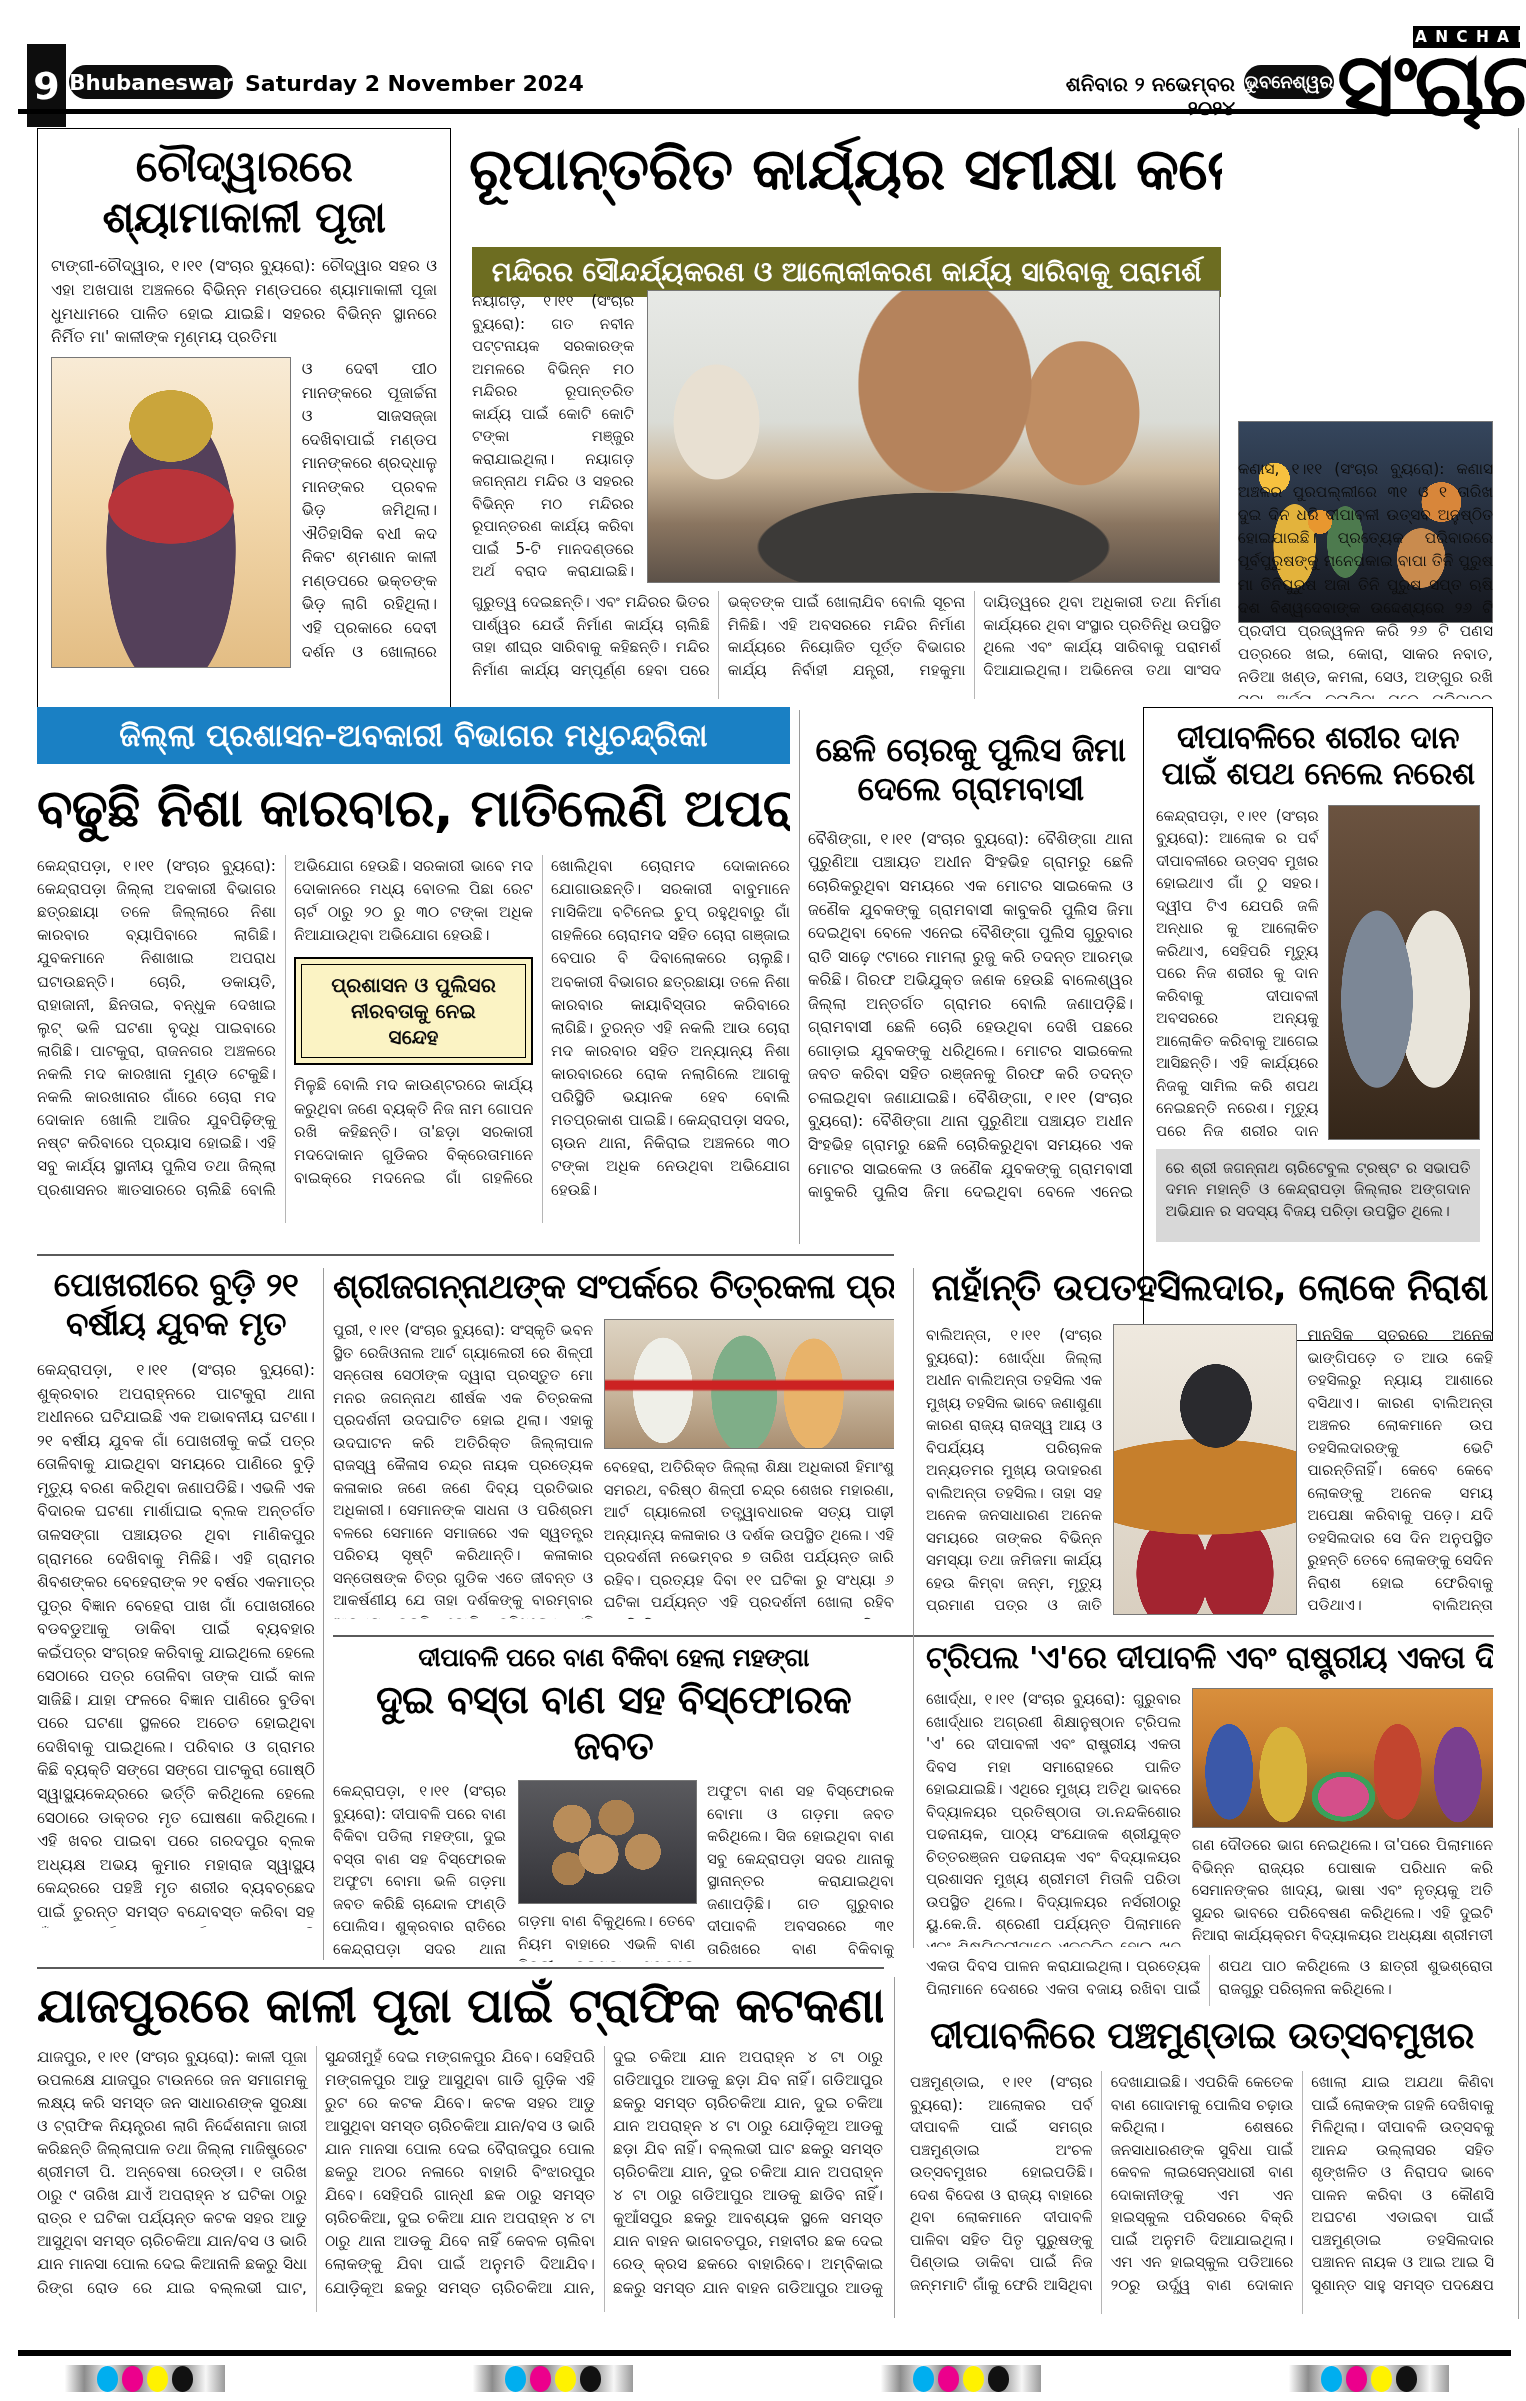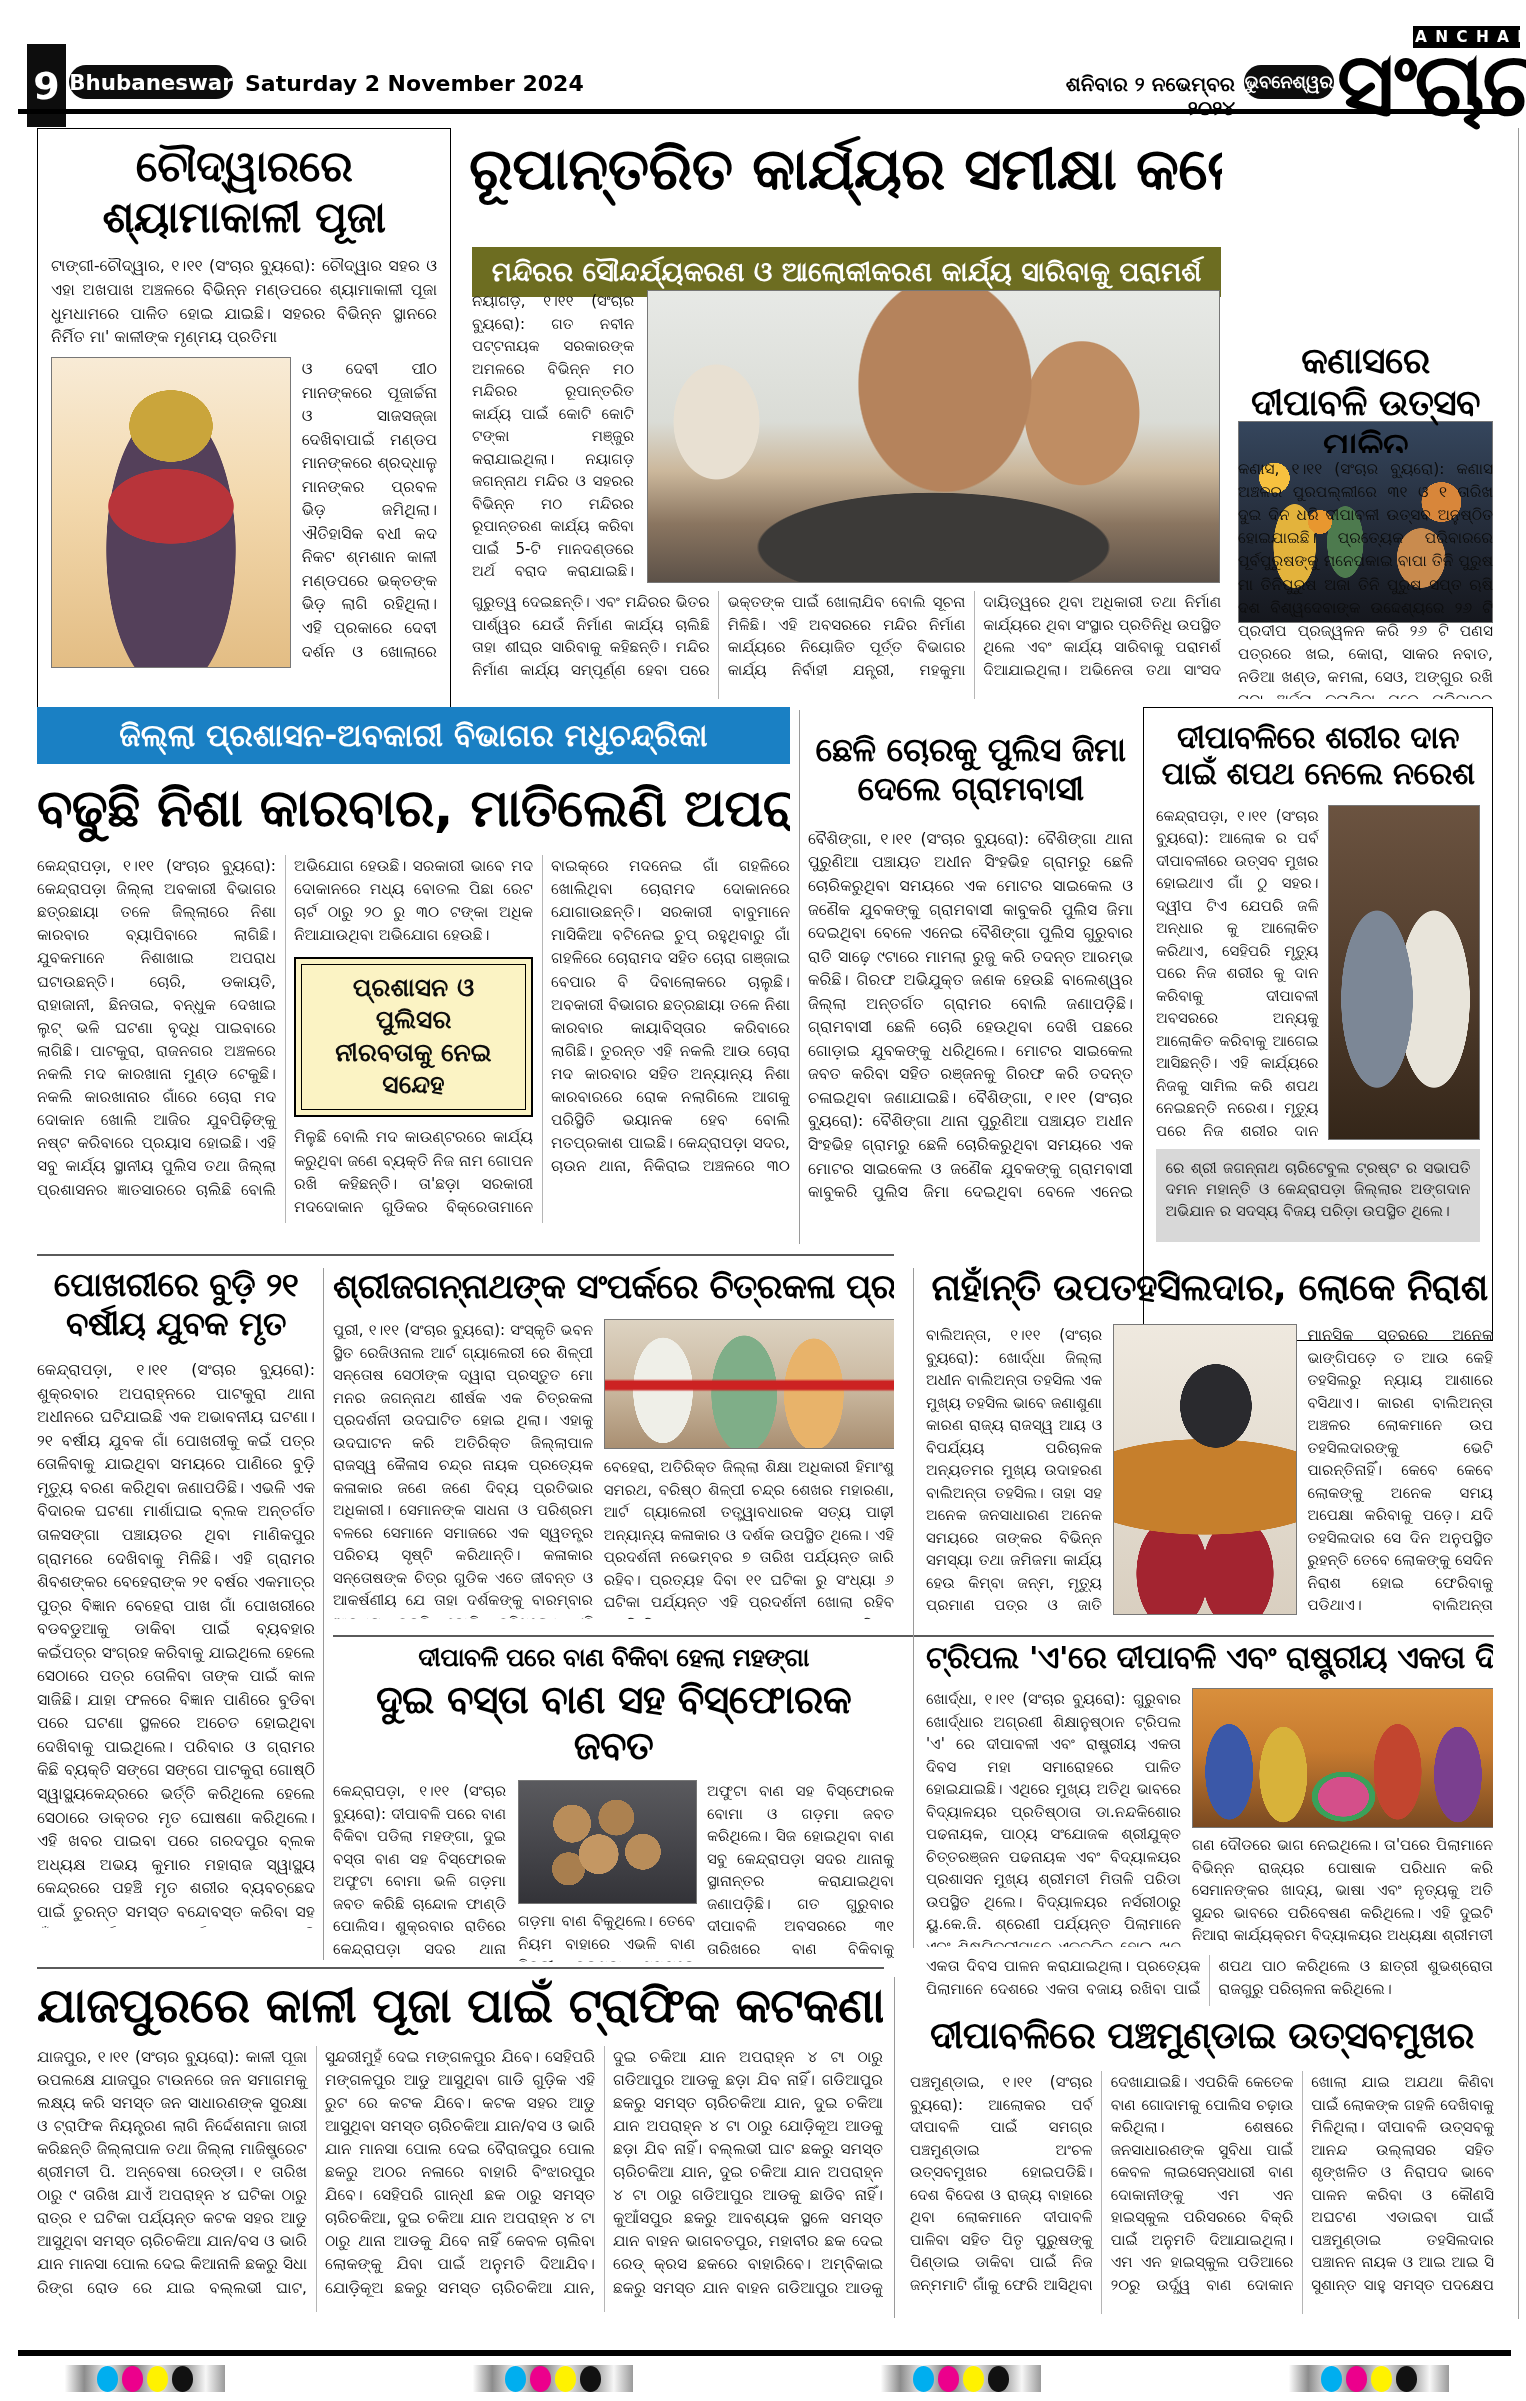--- a/index.html
+++ b/index.html
@@ -13,21 +13,21 @@
   .cols-2{column-count:2;column-gap:18px;column-rule:0.6px solid #b5b5b5;}
   .photo{position:relative;border:0.6px solid #777;}
   .rule-h{background:#000;}
   .rule-h.gray{background:#5a5a5a;}
   .rule-v{background:#9a9a9a;width:1.2px;}
   .pill{background:#0d0d0d;color:#fff;border-radius:20px;display:flex;align-items:center;justify-content:center;font-weight:bold;}
   .banner{color:#fff;font-weight:bold;display:flex;align-items:center;justify-content:center;}
   .subbar{color:#fff;font-weight:bold;display:flex;align-items:center;justify-content:center;}
   .highlight-box{border:2.4px solid #000;outline:1.2px solid #000;outline-offset:-8.3px;
                  padding:13px 27px;margin:9.5px 0;text-align:center;font-weight:bold;
-                 font-size:25px;line-height:1.3;break-inside:avoid;}
+                 font-size:20px;line-height:1.3;break-inside:avoid;}
   .caption-box{font-size:15px;line-height:1.45;text-align:justify;padding:8.3px 9.5px;}
   .strip{width:160px;height:27px;display:flex;align-items:center;justify-content:center;gap:3.6px;
          background:linear-gradient(90deg,#fdfdfd 0%,#8c8c8c 12%,#f2f2f2 26%,#6f6f6f 42%,#ededed 58%,#8c8c8c 74%,#f7f7f7 88%,#9a9a9a 100%);}
   .dot{width:21.4px;height:26px;border-radius:50%;}
   .logo-od{font-weight:bold;font-size:88px;line-height:1;color:#000;letter-spacing:-2.4px;}
   .logo-en{background:#000;color:#fff;font-weight:bold;font-size:15.4px;letter-spacing:8.3px;
            display:flex;align-items:center;justify-content:center;}
 </style>
 </head>
 <body>
@@ -82,21 +82,20 @@
   <div class="abs body-text cols-3 clip" style="left:472px;top:591px;width:749px;height:108px;font-size:15px;">ଗୁରୁତ୍ୱ ଦେଇଛନ୍ତି। ଏବଂ ମନ୍ଦିରର ଭିତର ପାର୍ଶ୍ୱର ଯେଉଁ ନିର୍ମାଣ କାର୍ଯ୍ୟ ଚାଲିଛି ତାହା ଶୀଘ୍ର ସାରିବାକୁ କହିଛନ୍ତି। ମନ୍ଦିର ନିର୍ମାଣ କାର୍ଯ୍ୟ ସମ୍ପୂର୍ଣ୍ଣ ହେବା ପରେ ଭକ୍ତଙ୍କ ପାଇଁ ଖୋଲାଯିବ ବୋଲି ସୂଚନା ମିଳିଛି। ଏହି ଅବସରରେ ମନ୍ଦିର ନିର୍ମାଣ କାର୍ଯ୍ୟରେ ନିୟୋଜିତ ପୂର୍ତ୍ତ ବିଭାଗର କାର୍ଯ୍ୟ ନିର୍ବାହୀ ଯନ୍ତ୍ରୀ, ମହକୁମା ଦାୟିତ୍ୱରେ ଥିବା ଅଧିକାରୀ ତଥା ନିର୍ମାଣ କାର୍ଯ୍ୟରେ ଥିବା ସଂସ୍ଥାର ପ୍ରତିନିଧି ଉପସ୍ଥିତ ଥିଲେ ଏବଂ କାର୍ଯ୍ୟ ସାରିବାକୁ ପରାମର୍ଶ ଦିଆଯାଇଥିଲା। ଅଭିନେତା ତଥା ସାଂସଦ ଅରୁଣ ଏହି କାର୍ଯ୍ୟର ସମୀକ୍ଷା କରି ମନ୍ଦିରର ସୌନ୍ଦର୍ଯ୍ୟକରଣ ଓ ଆଲୋକୀକରଣ କାର୍ଯ୍ୟ ସାରିବାକୁ ପରାମର୍ଶ ଦେଇଛନ୍ତି। ଅଚିରେ ଏହି କାର୍ଯ୍ୟ ଶେଷ ହେବ ବୋଲି ଜଣାପଡ଼ିଛି।</div>
 
   <div class="abs photo" style="left:1238px;top:128px;width:255px;height:202px;background:
          radial-gradient(circle 15.4px at 14% 28%, #f7c13f 0 99%, transparent 100%),
          radial-gradient(circle 12px at 32% 50%, #e8972f 0 99%, transparent 100%),
          radial-gradient(circle 20px at 80% 40%, #d8863a 0 99%, transparent 100%),
          radial-gradient(ellipse 42px 83px at 22% 62%, #e3b33c 0 50%, transparent 51%),
          radial-gradient(ellipse 36px 71px at 42% 60%, #4d7a4e 0 50%, transparent 51%),
          radial-gradient(ellipse 48px 59px at 72% 68%, #c98b4e 0 50%, transparent 51%),
          linear-gradient(180deg,#35465d 0%,#27303f 45%,#15171d 100%);"></div>
-  <div class="abs hl clip" style="left:1238px;top:340px;width:255px;height:113px;font-size:36px;">କଣାସରେ ଦୀପାବଳି ଉତ୍ସବ ପାଳିତ</div>
   <div class="abs body-text clip" style="left:1238px;top:458px;width:255px;height:241px;font-size:15.4px;">କଣାସ, ୧।୧୧ (ସଂଚାର ବ୍ୟୁରୋ): କଣାସ ଅଞ୍ଚଳର ପୁରପଲ୍ଲୀରେ ୩୧ ଓ ୧ ତାରିଖ ଦୁଇ ଦିନ ଧରି ଦୀପାବଳୀ ଉତ୍ସବ ଅନୁଷ୍ଠିତ ହୋଇଯାଇଛି। ପ୍ରତ୍ୟେକ ପରିବାରରେ ପୂର୍ବପୁରୁଷଙ୍କୁ ମନେପକାଇ ବାପା ତିନି ପୁରୁଷ ମା ତିନିପୁରୁଷ ଅଜା ତିନି ପୁରୁଷ ସପ୍ତ ଋଷି ଦଶ ବିଶ୍ୱଦେବାଙ୍କ ଉଦ୍ଦେଶ୍ୟରେ ୨୬ ଟି ପ୍ରଦୀପ ପ୍ରଜ୍ୱଳନ କରି ୨୬ ଟି ପଣସ ପତ୍ରରେ ଖଇ, କୋରା, ସାକର ନବାତ, ନଡିଆ ଖଣ୍ଡ, କମଳା, ସେଓ, ଅଙ୍ଗୁର ରଖି ପୂଜା ଅର୍ଚ୍ଚନା କରାଯିବା ପରେ ପରିବାରର ପ୍ରତ୍ୟେକ ସଦସ୍ୟ ଘିଅ ସଳିତା ଧରି ଆକାଶକୁ ଦେଖାଇ ପିତୃଲୋକଂ ପରିତେଜ୍ୟଂ ଆଗଚ୍ଛନ୍ତୁ ମାହାଳୟ ଉଚ୍ଚାରଣ କରି ପୂର୍ବପୁରୁଷମାନଙ୍କୁ ମନେପକାଇ ପରିବାରର ମଙ୍ଗଳ କାମନା କରିଥିଲେ। କଣାସ ଓ ଗଡ଼ିଶାଗୋଦା ପୁଲିସିର ସକ୍ରିୟ ଭୂମିକା ଯୋଗୁଁ</div>
 
   <div class="abs clip" style="left:37px;top:707px;width:753px;height:542px;">
     <div class="banner" style="height:57px;background:#1a80c4;">
       <span style="font-size:31px;">ଜିଲ୍ଲା ପ୍ରଶାସନ-ଅବକାରୀ ବିଭାଗର ମଧୁଚନ୍ଦ୍ରିକା</span>
     </div>
     <div class="hl" style="font-size:52px;margin-top:14.3px;white-space:nowrap;">ବଢୁଛି ନିଶା କାରବାର, ମାତିଲେଣି ଅପରାଧୀ</div>
     <div class="body-text cols-3 clip" style="margin-top:15.4px;height:368px;font-size:15.4px;">
       <span>କେନ୍ଦ୍ରାପଡ଼ା, ୧।୧୧ (ସଂଚାର ବ୍ୟୁରୋ): କେନ୍ଦ୍ରାପଡ଼ା ଜିଲ୍ଲା ଅବକାରୀ ବିଭାଗର ଛତ୍ରଛାୟା ତଳେ ଜିଲ୍ଲାରେ ନିଶା କାରବାର ବ୍ୟାପିବାରେ ଲାଗିଛି। ଯୁବକମାନେ ନିଶାଖାଇ ଅପରାଧ ଘଟାଉଛନ୍ତି। ଚୋରି, ଡକାୟତି, ରାହାଜାନୀ, ଛିନତାଇ, ବନ୍ଧୁକ ଦେଖାଇ ଲୁଟ୍ ଭଳି ଘଟଣା ବୃଦ୍ଧି ପାଇବାରେ ଲାଗିଛି। ପାଟକୁରା, ରାଜନଗର ଅଞ୍ଚଳରେ ନକଲି ମଦ କାରଖାନା ମୁଣ୍ଡ ଟେକୁଛି। ନକଲି କାରଖାନାର ଗାଁରେ ଚୋରା ମଦ ଦୋକାନ ଖୋଲି ଆଜିର ଯୁବପିଢ଼ିଙ୍କୁ ନଷ୍ଟ କରିବାରେ ପ୍ରୟାସ ହୋଇଛି। ଏହି ସବୁ କାର୍ଯ୍ୟ ସ୍ଥାନୀୟ ପୁଲିସ ତଥା ଜିଲ୍ଲା ପ୍ରଶାସନର ଜ୍ଞାତସାରରେ ଚାଲିଛି ବୋଲି ଅଭିଯୋଗ ହେଉଛି। ସରକାରୀ ଭାବେ ମଦ ଦୋକାନରେ ମଧ୍ୟ ବୋତଲ ପିଛା ରେଟ ଚାର୍ଟ ଠାରୁ ୨୦ ରୁ ୩୦ ଟଙ୍କା ଅଧିକ ନିଆଯାଉଥିବା ଅଭିଯୋଗ ହେଉଛି।</span>
       <div class="highlight-box" style="background:#fbf3c4;">

